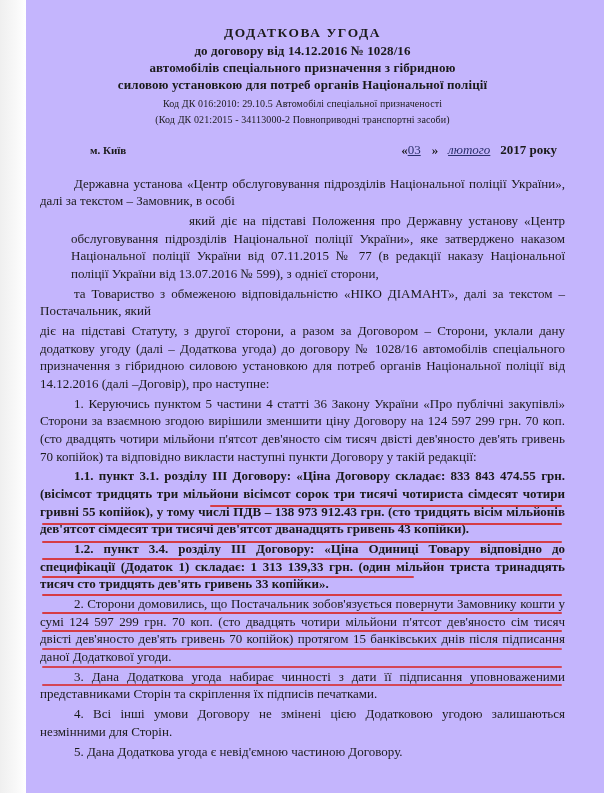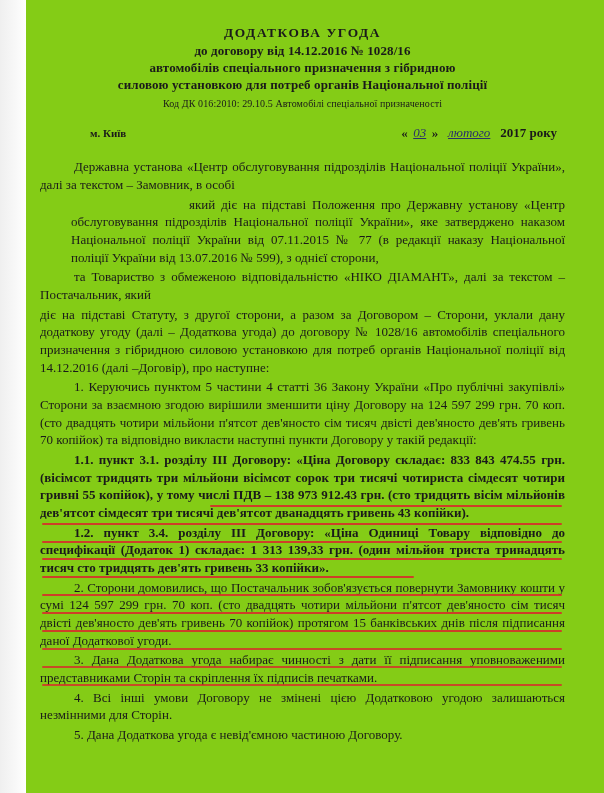--- a/index.html
+++ b/index.html
@@ -13,21 +13,21 @@
     position: relative;
     font-family: "Liberation Serif", serif;
     color: #1a1a1a;
     overflow: hidden;
   }
   .page {
     position: absolute;
     left: 0; top: 0;
     width: 604px;
     height: 793px;
-    background: #84cc16;
+    background: #c4b5fd;
   }
   
   .scan-edge {
     position: absolute;
     left: 0; top: 0;
     width: 26px;
     height: 793px;
     background: linear-gradient(to right, #efefef 0%, #f8f8f8 60%, #ffffff 100%);
   }
   .content {
@@ -74,22 +74,20 @@
     position: absolute;
     right: 8px;
     top: 0;
     font-size: 13px;
     white-space: nowrap;
   }
   .date-quote { font-weight: bold; }
   .date-day {
     display: inline-block;
     min-width: 24px;
-    text-align: center;
-    font-style: italic;
     text-decoration: underline;
     color: #2a2f6b;
   }
   .date-month {
     display: inline-block;
     min-width: 56px;
     text-align: center;
     font-style: italic;
     text-decoration: underline;
     color: #2a2f6b;
@@ -128,20 +126,21 @@
   <div class="scan-edge"></div>
 
   <div class="content">
 
     <div class="title-block">
       <div class="title-main">ДОДАТКОВА УГОДА</div>
       <div class="title-sub">до договору від 14.12.2016 № 1028/16</div>
       <div class="title-sub">автомобілів спеціального призначення з гібридною</div>
       <div class="title-sub">силовою установкою для потреб органів Національної поліції</div>
       <div class="code-line">Код ДК 016:2010: 29.10.5 Автомобілі спеціальної призначеності</div>
+      <div class="code-line">(Код ДК 021:2015 - 34113000-2 Повноприводні транспортні засоби)</div>
     </div>
 
     <div class="place-row">
       <div class="place-city">м. Київ</div>
       <div class="date-group">
         <span class="date-quote">«</span><span class="date-day">03</span><span class="date-quote">»</span><span class="date-month">лютого</span><span class="date-year">2017 року</span>
       </div>
     </div>
 
     <div class="body-text">

